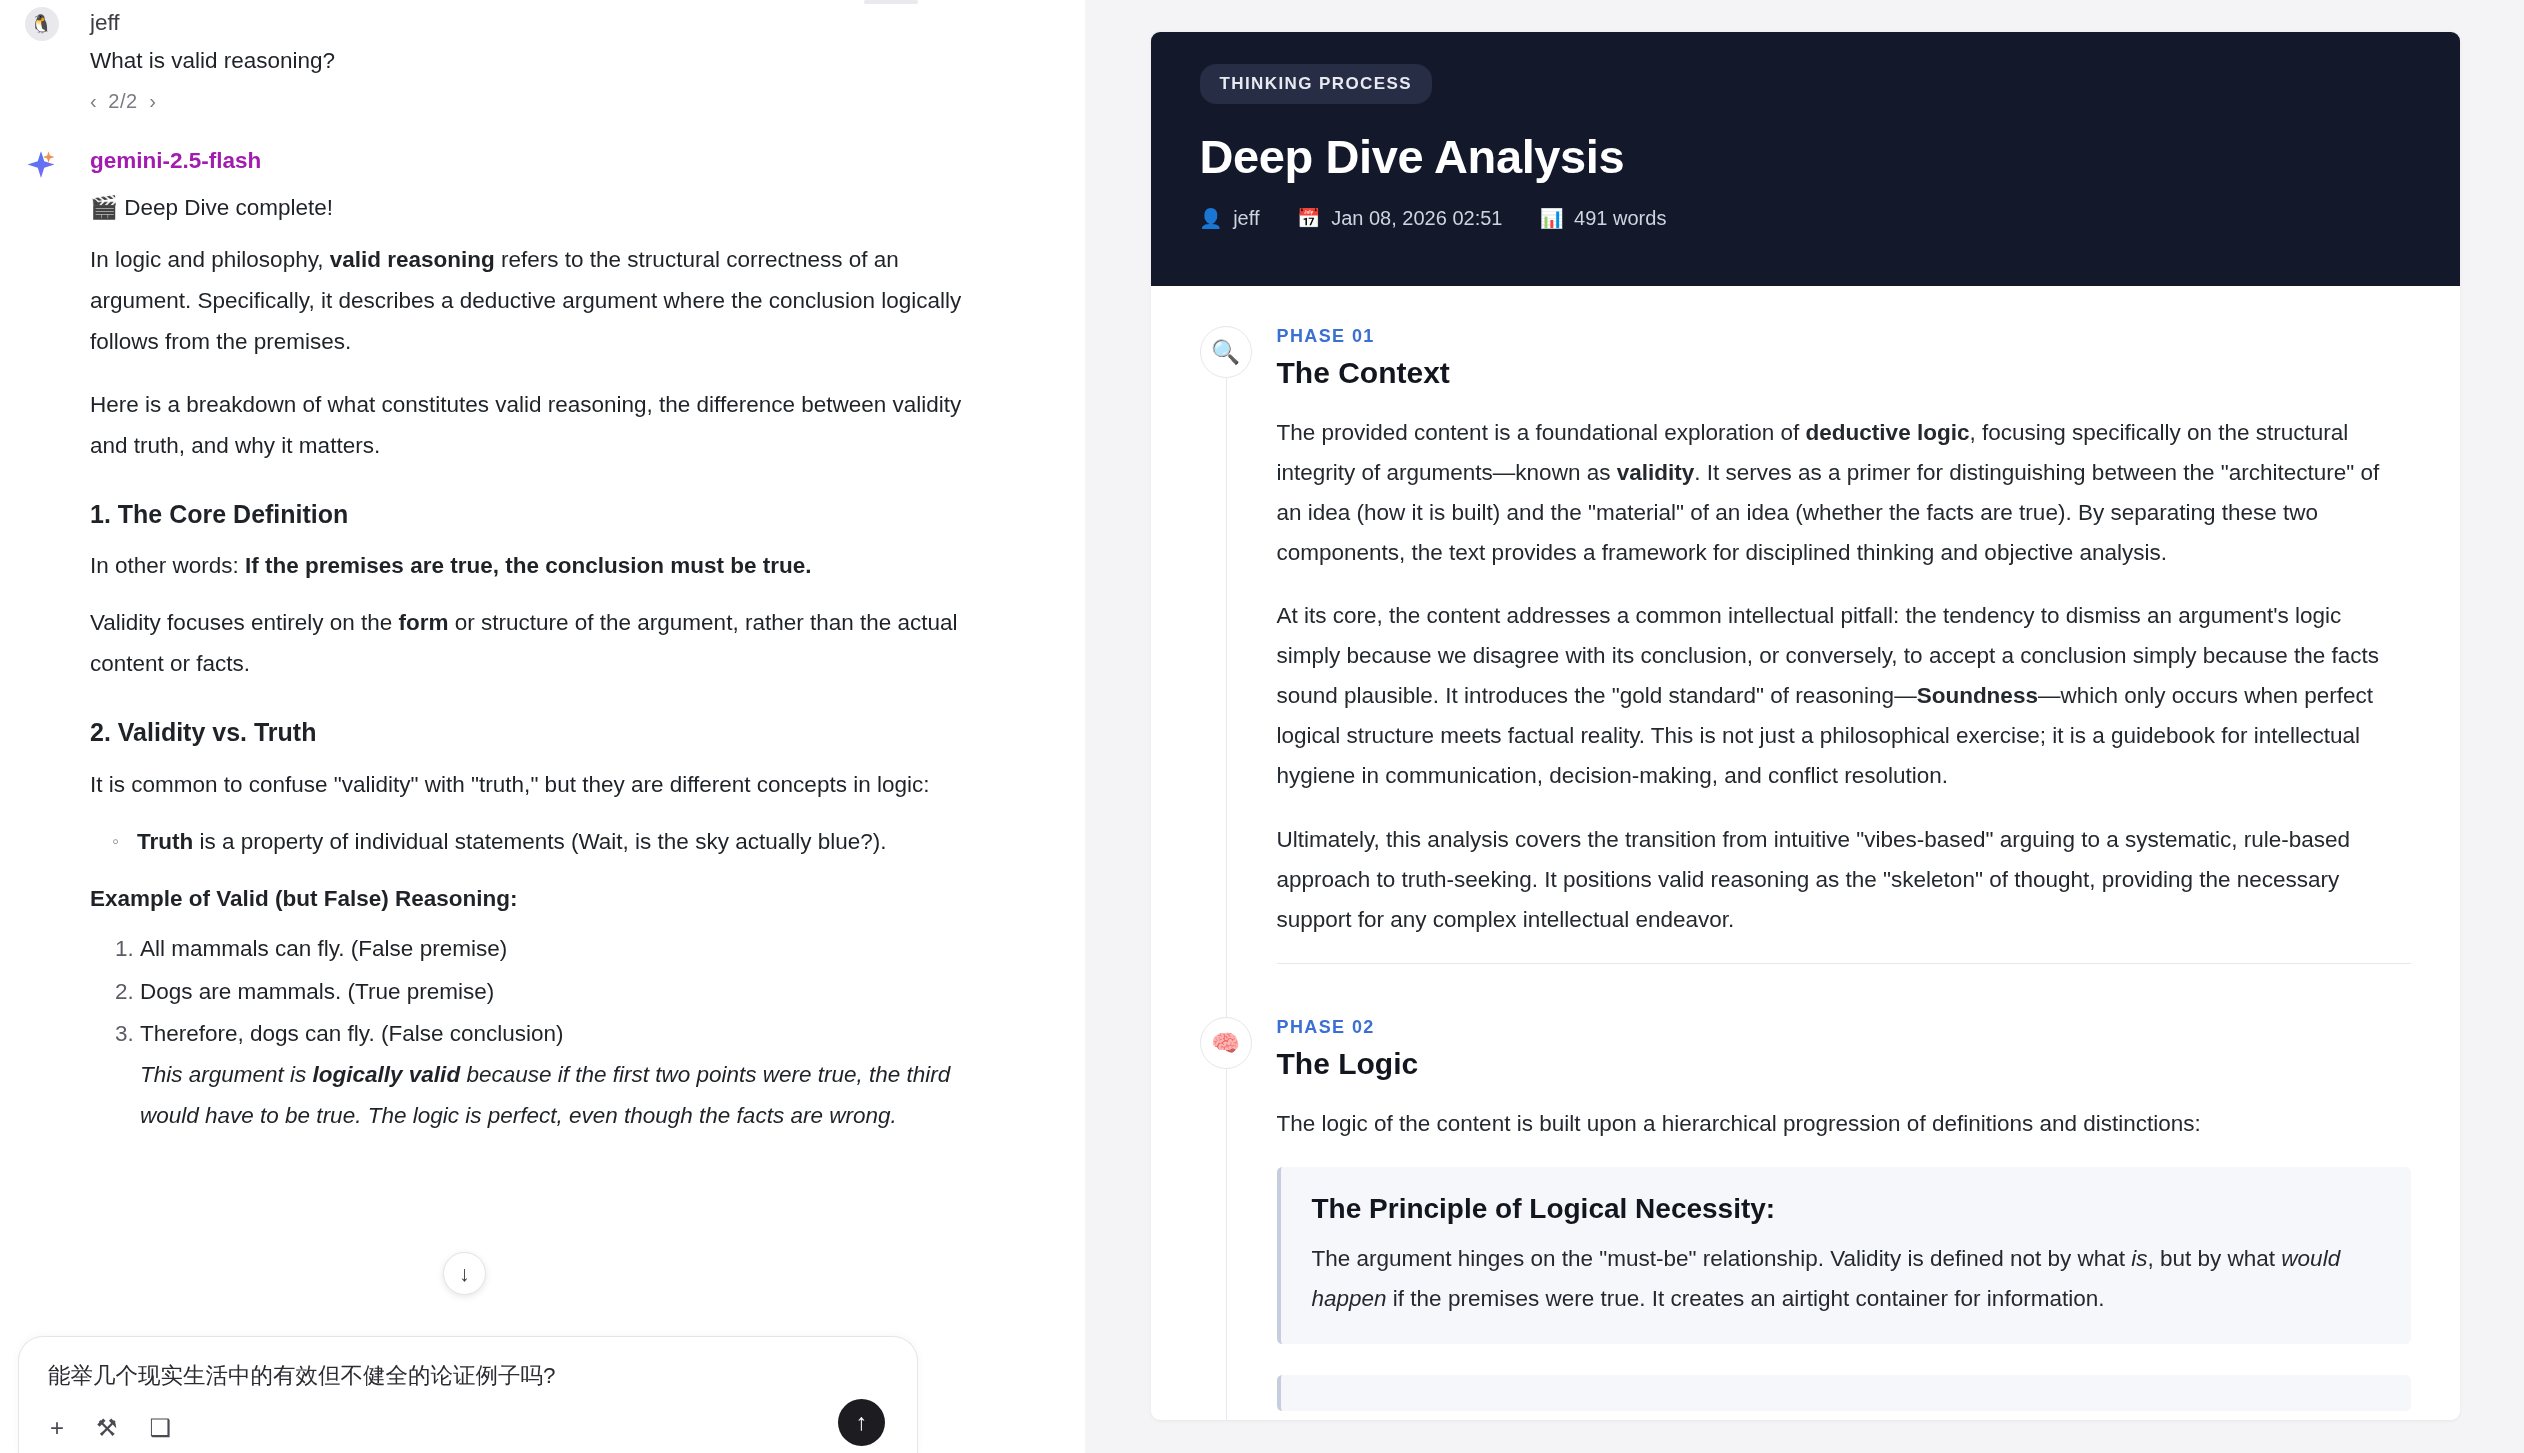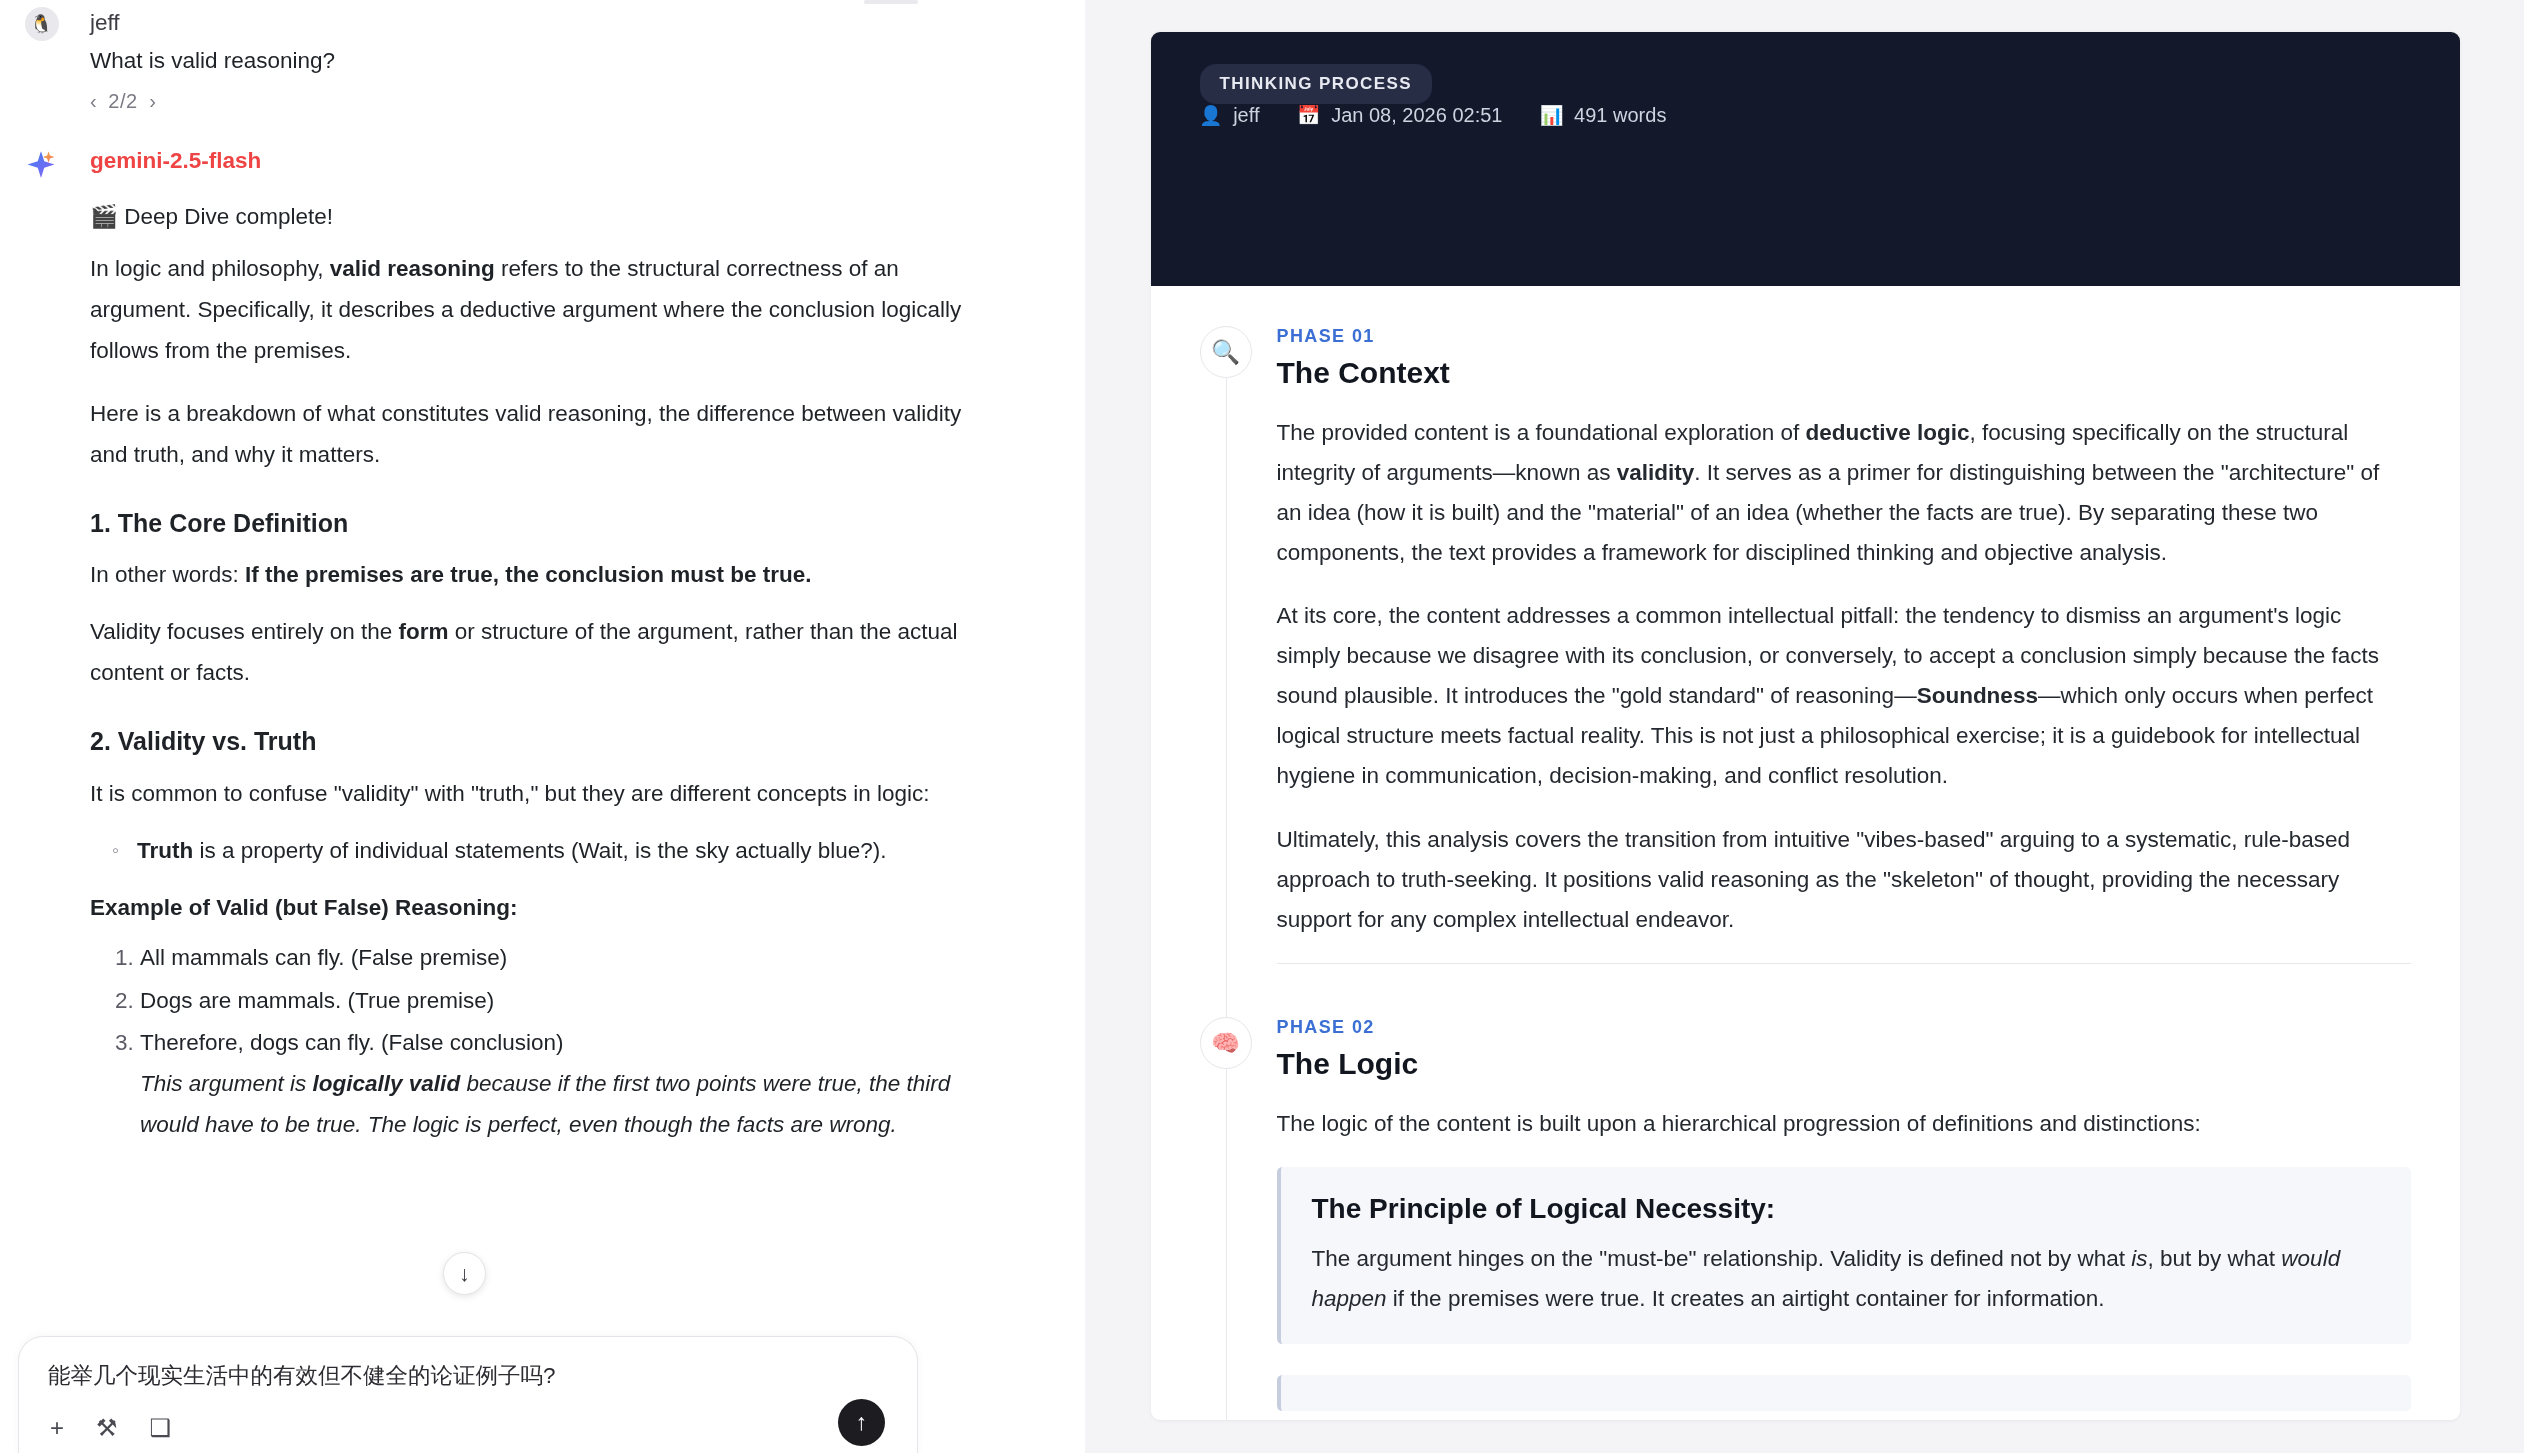--- a/index.html
+++ b/index.html
@@ -91,23 +91,23 @@
   }
   .spark:after {
     width: 11.7px; height: 11.7px;
     left: 78%; top: 22%;
     clip-path: polygon(50% 0%, 62% 38%, 100% 50%, 62% 62%, 50% 100%, 38% 62%, 0% 50%, 38% 38%);
     background: linear-gradient(135deg, #f0b03f 0%, #ef6f63 100%);
   }
   .model-name {
     font-size: 22.5px;
     font-weight: bold;
-    color: #ef4444;
+    color: #a21caf;
     line-height: 31px;
-    margin-bottom: 24px;
+    margin-bottom: 15px;
   }
   .deep-dive-line {
     font-size: 22.5px;
     color: #1f2328;
     line-height: 34px;
     margin-bottom: 14.4px;
   }
   .body-p {
     font-size: 22.5px;
     line-height: 41px;
@@ -426,20 +426,21 @@
         <span>↑</span>
       </div>
     </div>
   </div>
 
   <div class="report-pane">
     <div class="report-card">
 
       <div class="report-header">
         <div class="badge">THINKING PROCESS</div>
+        <div class="report-title">Deep Dive Analysis</div>
         <div class="meta-row">
           <div class="meta-item">
             <span class="mi">👤</span>
             <span>jeff</span>
           </div>
           <div class="meta-item">
             <span class="mi">📅</span>
             <span>Jan 08, 2026 02:51</span>
           </div>
           <div class="meta-item">

